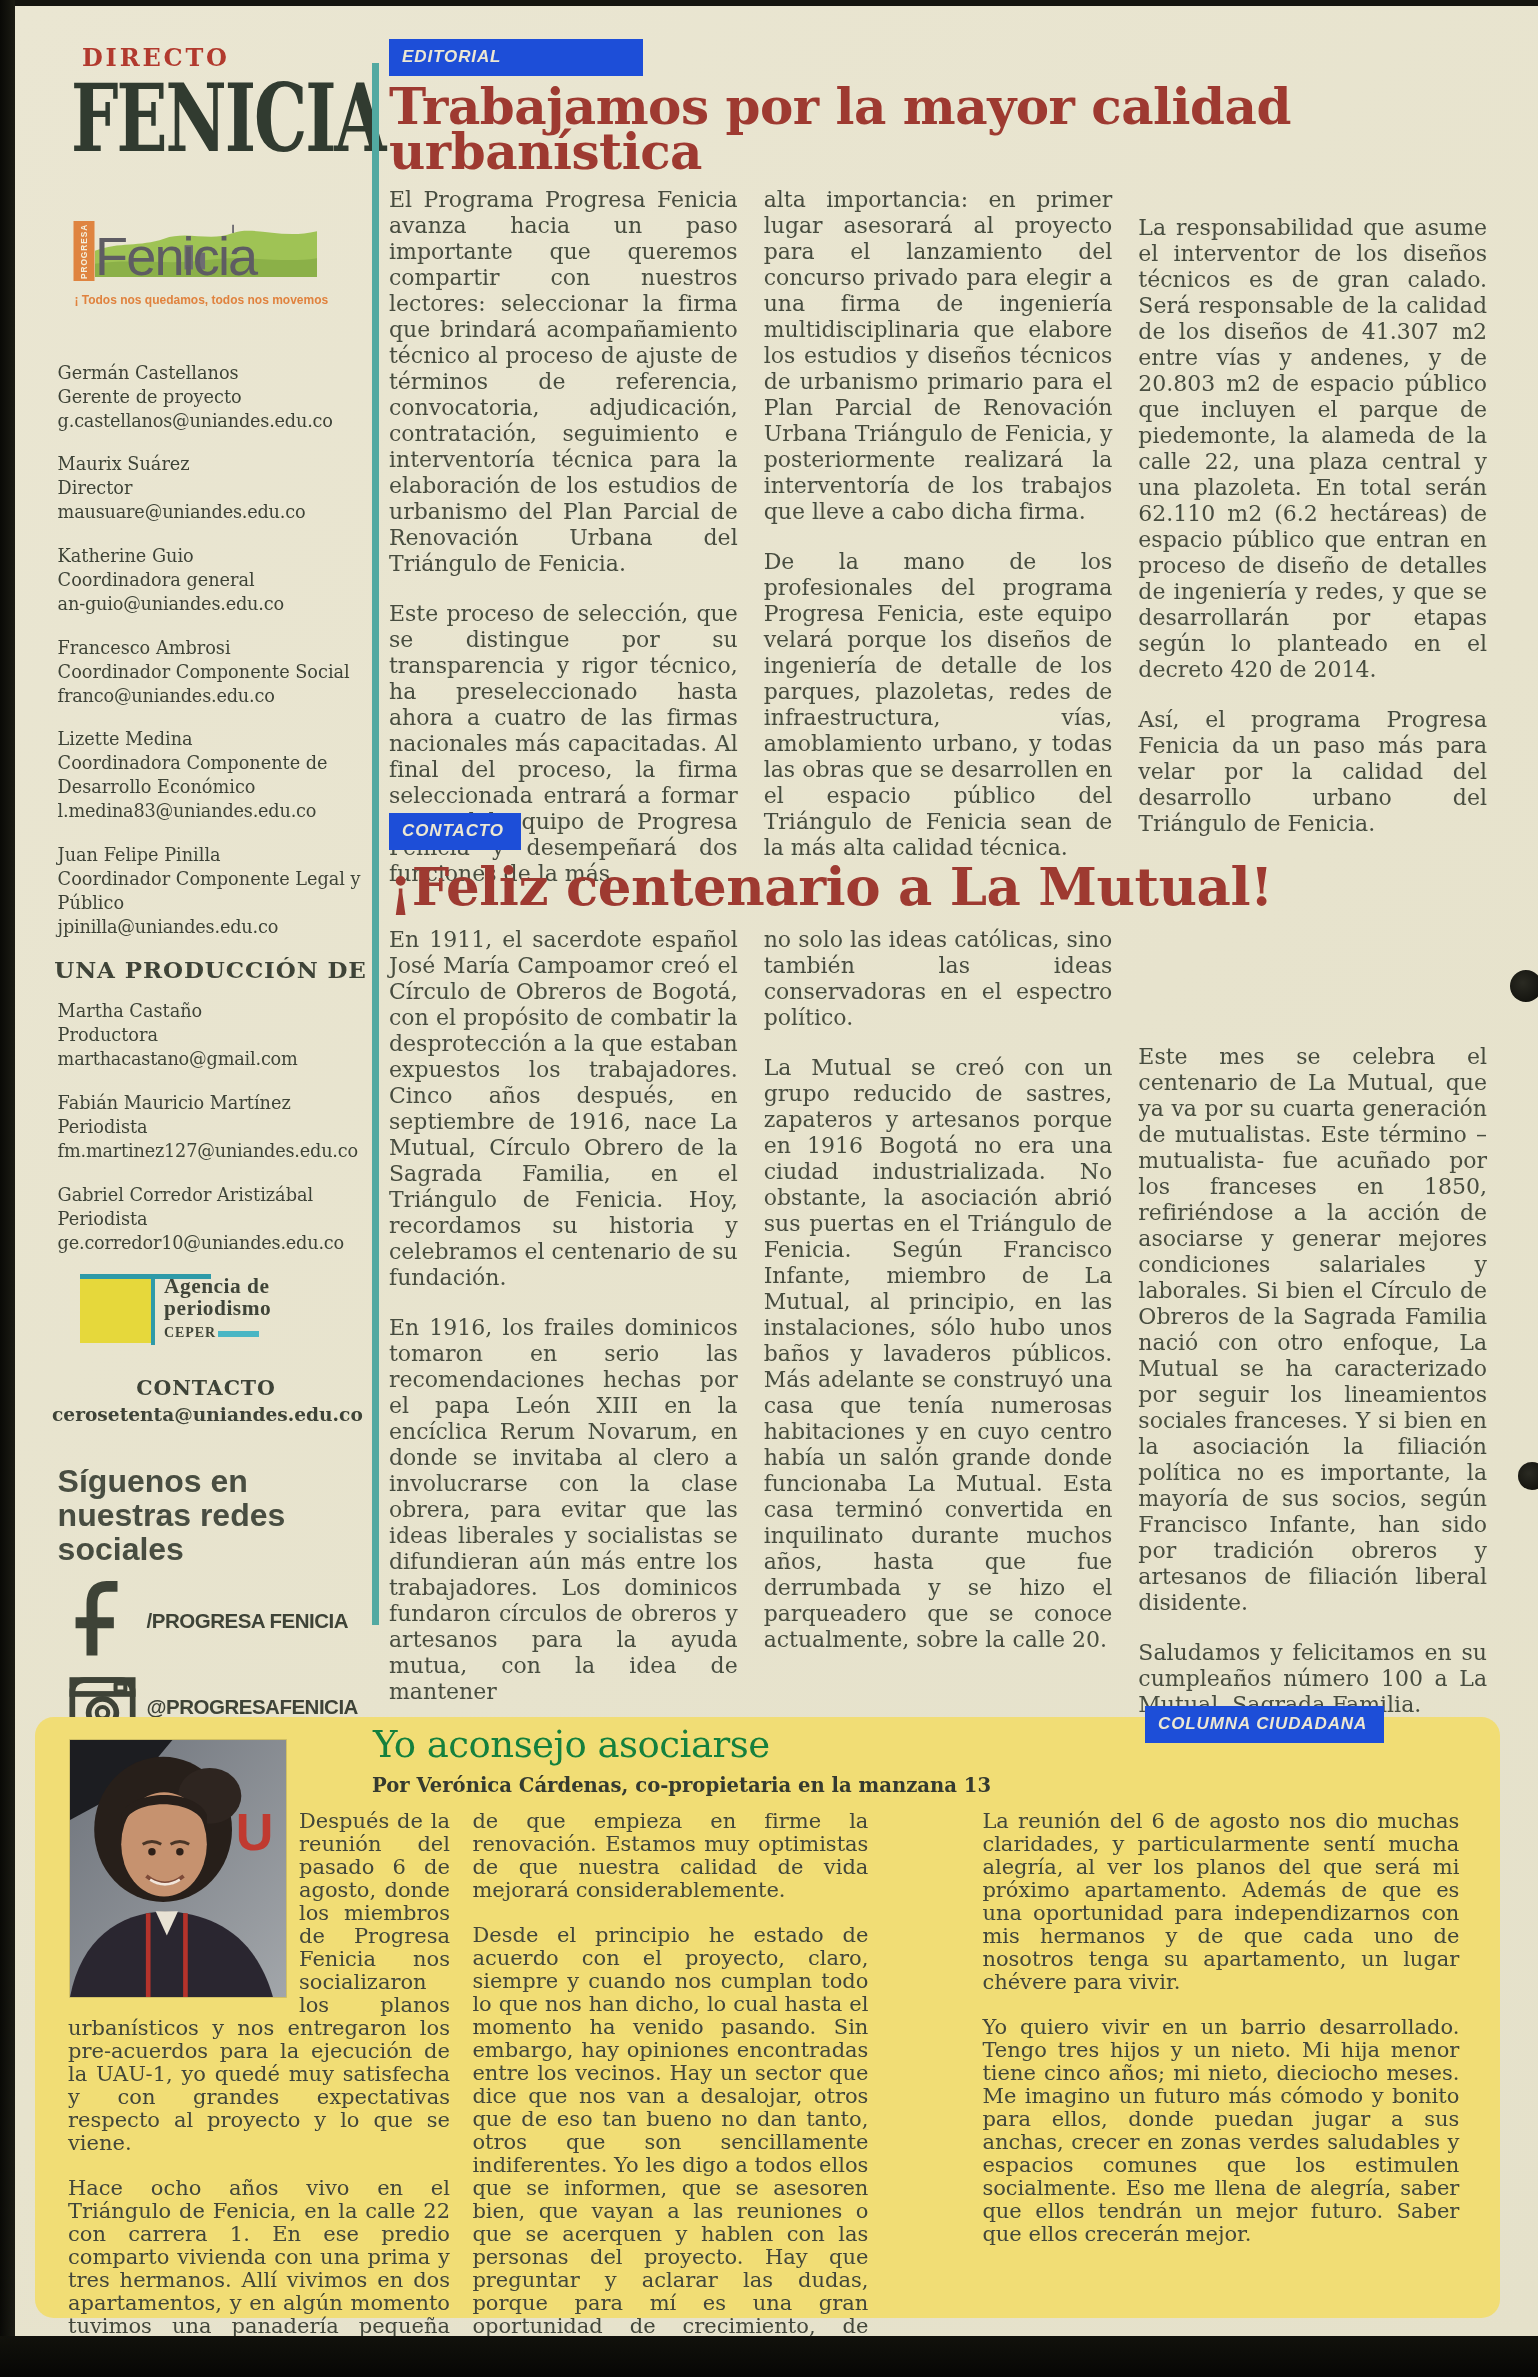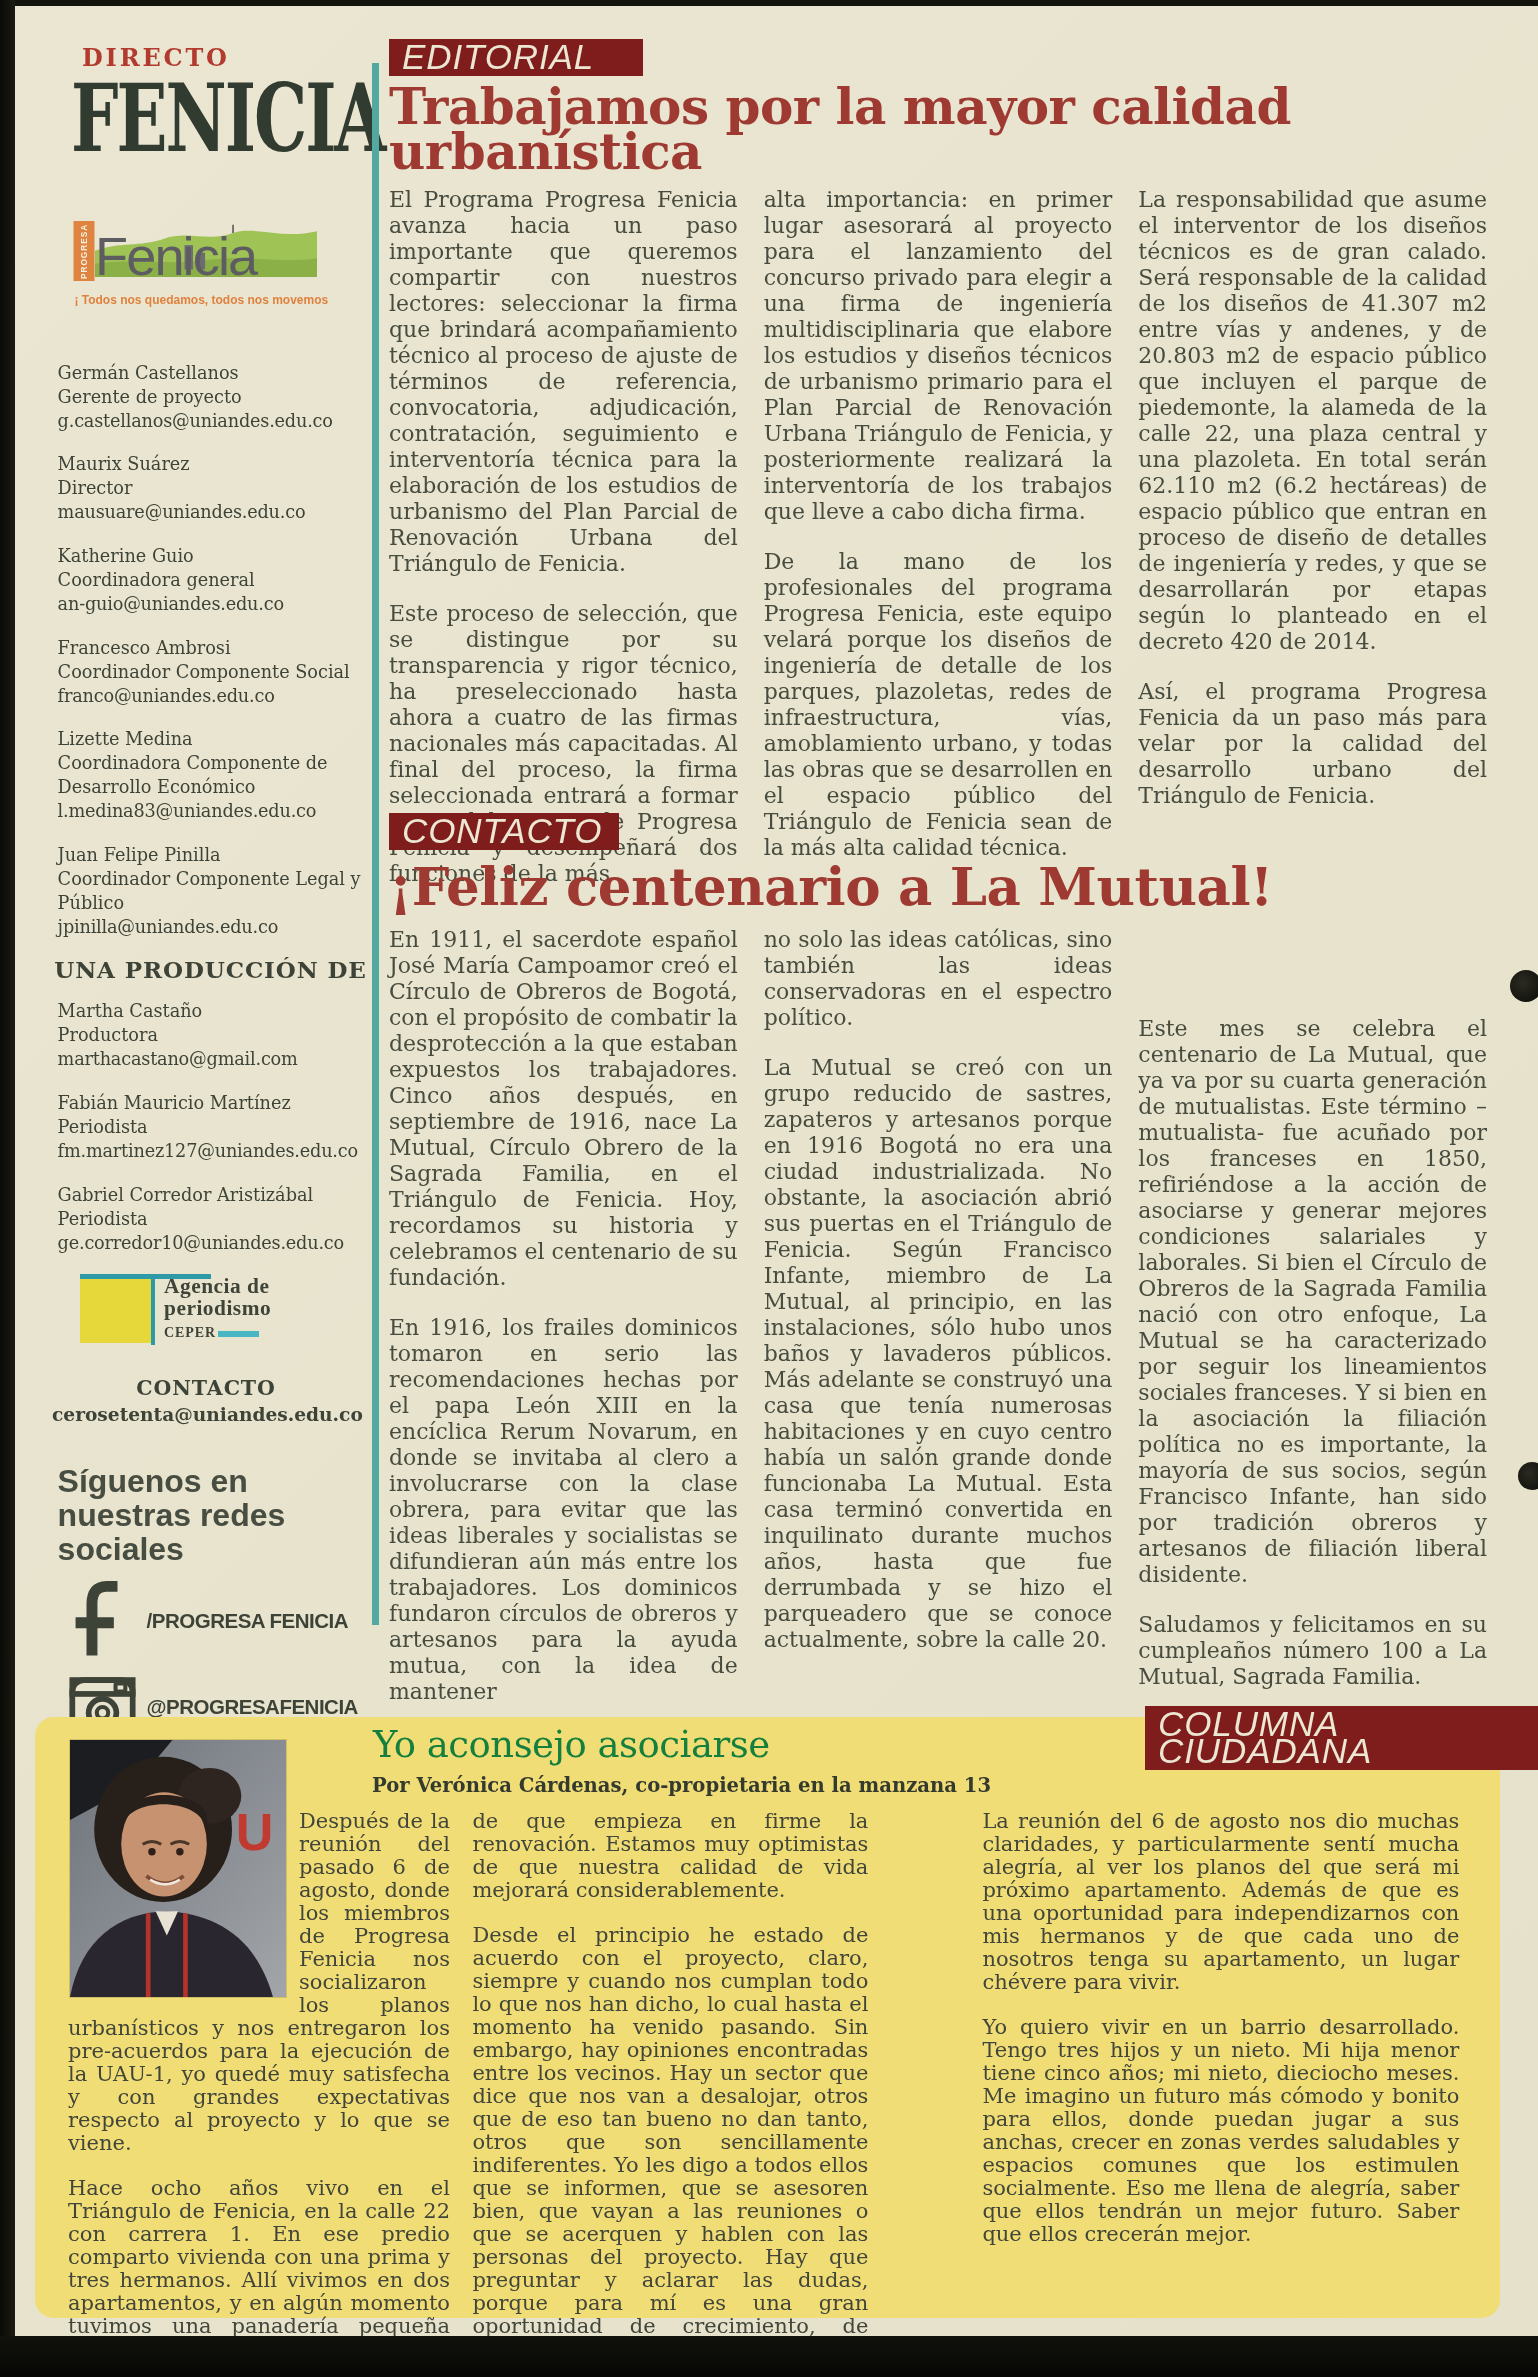--- a/index.html
+++ b/index.html
@@ -49,30 +49,30 @@
   .contact-email{font-weight:bold;font-size:18.6px;margin-top:3.7px;}
   .social-heading{margin:39px 0 0 5.6px;font-weight:bold;font-size:32px;line-height:34px;color:#484d41;width:280px;}
   .social-row{display:flex;align-items:center;margin:13px 0 0 5.6px;}
   .social-ic{width:89px;display:flex;justify-content:center;}
   .social-handle{font-weight:bold;font-size:20.5px;color:#3e4337;letter-spacing:-0.5px;
                  font-family:"Liberation Sans",sans-serif;}
 
   
   .teal-divider{left:372px;top:63px;width:6.5px;height:1562px;background:#52a9a1;}
   .section{position:absolute;left:389px;width:1098px;}
-  .label{display:inline-block;background:#7f1d1d;color:#ece7d2;font-family:"Liberation Sans",sans-serif;
-         font-weight:normal;font-style:italic;font-size:35px;line-height:27px;letter-spacing:0.9px;
+  .label{display:inline-block;background:#1d4ed8;color:#ece7d2;font-family:"Liberation Sans",sans-serif;
+         font-weight:bold;font-style:italic;font-size:17px;line-height:27px;letter-spacing:0.9px;
          padding:3.7px 17px 6.5px 13px;}
   .label-wide{min-width:224px;}
   .headline{font-weight:bold;color:#9e3a31;margin:7.5px 0 13px;}
   .headline-ed{font-size:50px;line-height:45px;letter-spacing:-0.5px;}
   .headline-hi{font-size:53px;line-height:56px;letter-spacing:-0.5px;}
   .cols{display:flex;}
   .col{width:349px;margin-right:26px;}
-  .col:last-child{margin-right:0;}
+  .col:last-child{margin-right:0;margin-top:28px;}
   .article p{margin:0 0 24px;font-size:22px;line-height:26px;text-align:justify;color:#474c3f;}
   .pad-top{padding-top:89px;}
 
   
   .citizen-bg{left:35px;top:1717px;width:1465px;height:601px;background:#f1dd75;border-radius:18.6px;}
   .cit-label{left:1145px;top:1706px;}
   .cit-title{left:373px;top:1723px;font-weight:normal;font-size:37px;color:#15803d;letter-spacing:-0.5px;}
   .cit-byline{left:372px;top:1774px;font-weight:bold;font-size:19.6px;color:#353a2f;}
   .cit-cols{left:68px;top:1810px;display:flex;}
   .cit-col{margin-right:0;}

